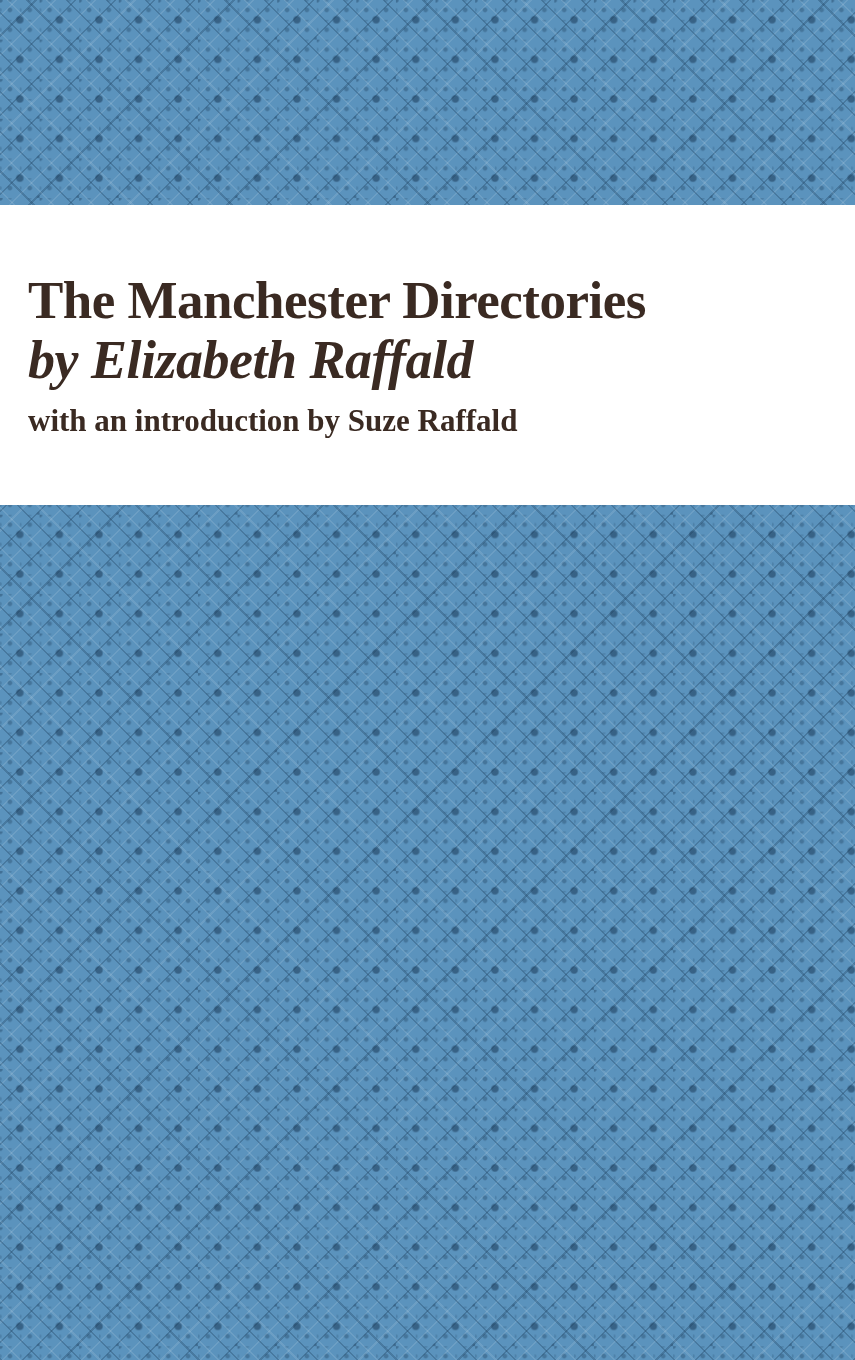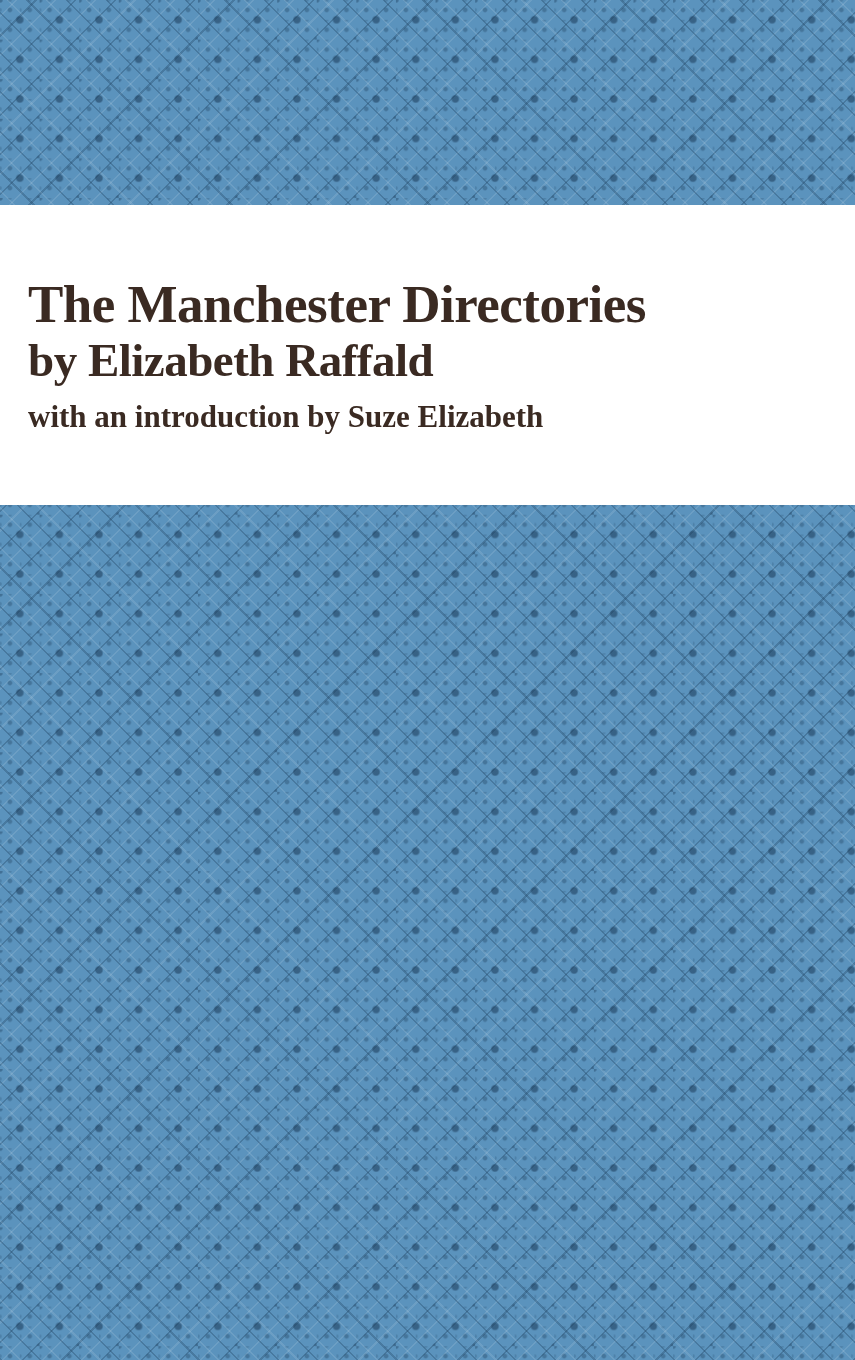--- a/index.html
+++ b/index.html
@@ -87,21 +87,21 @@
   .title-line {
     color: #3a2a22;
     font-family: "Liberation Serif", serif;
     font-weight: bold;
     line-height: 1.12;
     text-align: center;
     white-space: nowrap;
   }
   .title-1 { font-size: 53px; letter-spacing: -0.5px; }
   .title-2 { font-size: 53px; letter-spacing: -0.5px; }
-  .title-3 { font-size: 47px; letter-spacing: -0.5px; }
+  .title-3 { font-size: 54px; letter-spacing: -0.5px; font-style: italic; }
   .subtitle {
     color: #3a2a22;
     font-family: "Liberation Serif", serif;
     font-weight: bold;
     font-size: 31px;
     text-align: center;
     margin-top: 12px;
     white-space: nowrap;
   }
 </style>
@@ -110,16 +110,16 @@
 
 <div class="cover">
 
   <div class="pattern">
     <div class="pattern-overlay"></div>
   </div>
 
   <div class="title-band">
     <div class="title-line title-1">The Manchester Directories</div>
     <div class="title-line title-3">by Elizabeth Raffald</div>
-    <div class="subtitle">with an introduction by Suze Elizabeth</div>
+    <div class="subtitle">with an introduction by Suze Raffald</div>
   </div>
 
 </div>
 
 </body></html>

